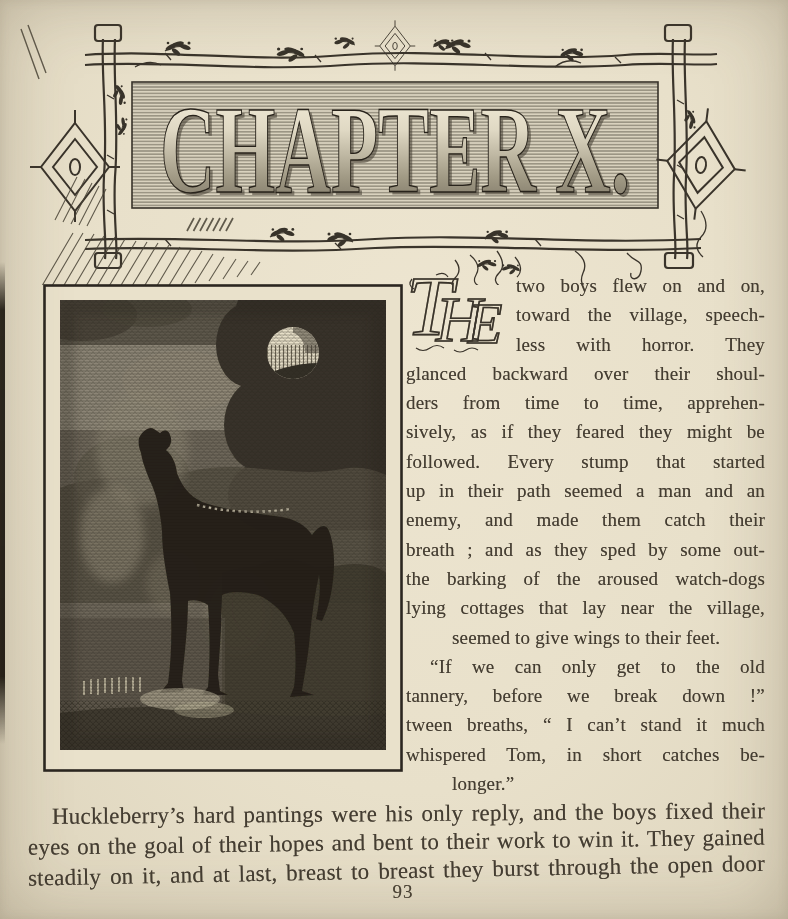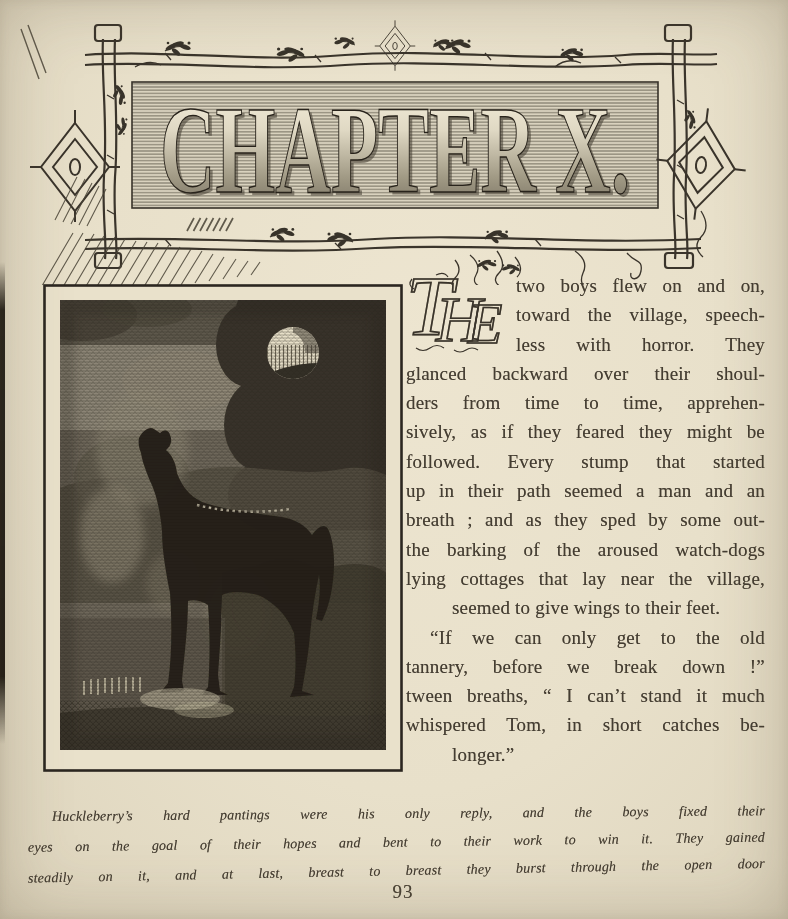--- a/index.html
+++ b/index.html
@@ -31,24 +31,23 @@
     letter-spacing:.2px;
     text-shadow:0 0 .5px rgba(70,58,44,.55);
   }
   .dropcap-float{float:left;width:104px;height:86px;margin:-2px 6px 0 0;}
   .line{text-align:justify;text-align-last:justify;text-justify:inter-word;}
   .line.pl{text-align-last:left;margin-left:46px;}
   .line.pi{text-indent:24px;}
 
   .bottom-block{
     position:absolute;left:28px;top:801px;width:737px;
-    font-size:14px;line-height:30px;color:#443d32;
+    font-size:23px;line-height:30px;color:#443d32;
     letter-spacing:.2px;
     text-shadow:0 0 .5px rgba(70,58,44,.55);
-    font-style:italic;
   }
   .bottom-block .line{transform-origin:18% 50%;}
   .tilt1{transform:rotate(-0.45deg);}
   .tilt2{transform:rotate(-0.8deg);}
   .tilt3{transform:rotate(-1.15deg);}
 
   .pagenum{
     position:absolute;left:0;top:881px;width:788px;
     text-align:center;font-size:19px;color:#4a4336;letter-spacing:1px;
     text-shadow:0 0 .5px rgba(70,58,44,.5);
@@ -276,20 +275,21 @@
       </svg>
     </div>
     <div class="line">two boys flew on and on,</div>
     <div class="line">toward the village, speech-</div>
     <div class="line">less with horror.  They</div>
     <div class="line">glanced backward over their shoul-</div>
     <div class="line">ders from time to time, apprehen-</div>
     <div class="line">sively, as if they feared they might be</div>
     <div class="line">followed.  Every stump that started</div>
     <div class="line">up in their path seemed a man and an</div>
+    <div class="line">enemy, and made them catch their</div>
     <div class="line">breath ; and as they sped by some out-</div>
     <div class="line">the barking of the aroused watch-dogs</div>
     <div class="line">lying cottages that lay near the village,</div>
     <div class="line pl">seemed to give wings to their feet.</div>
     <div class="line pi">“If we can only get to the old</div>
     <div class="line">tannery, before we break down !”</div>
     <div class="line">tween breaths, “ I can’t stand it much</div>
     <div class="line">whispered Tom, in short catches be-</div>
     <div class="line pl">longer.”</div>
   </div>

